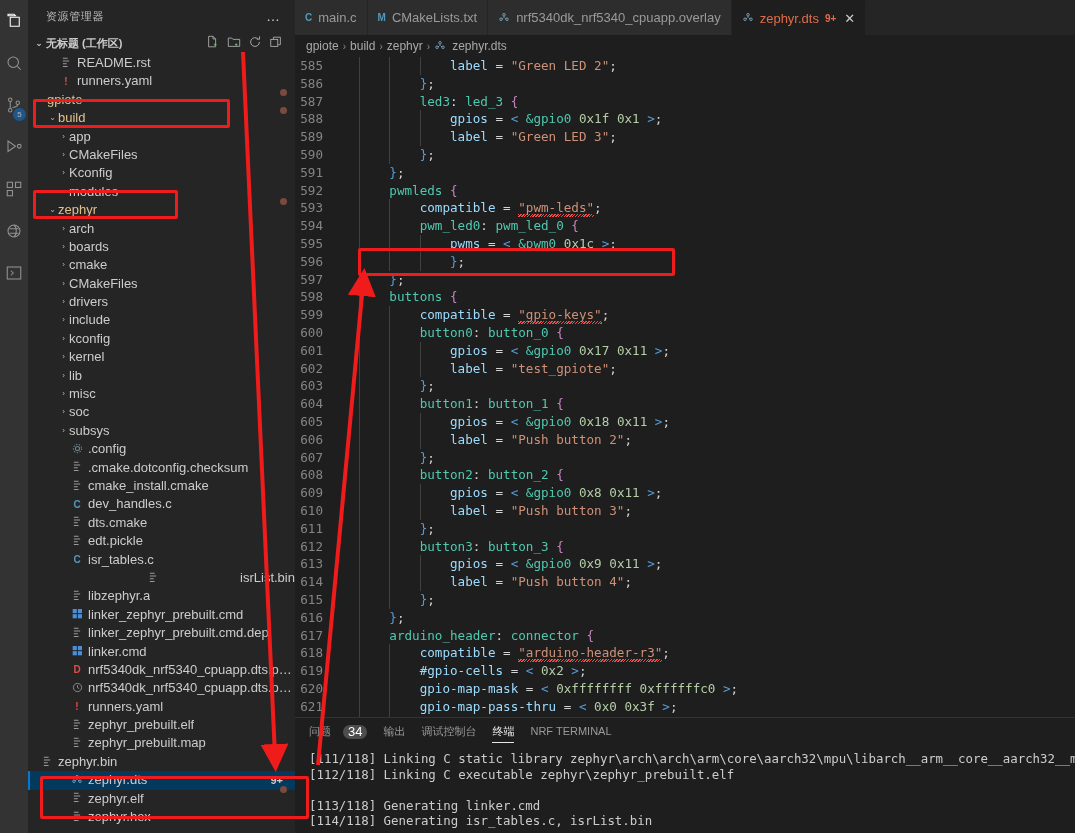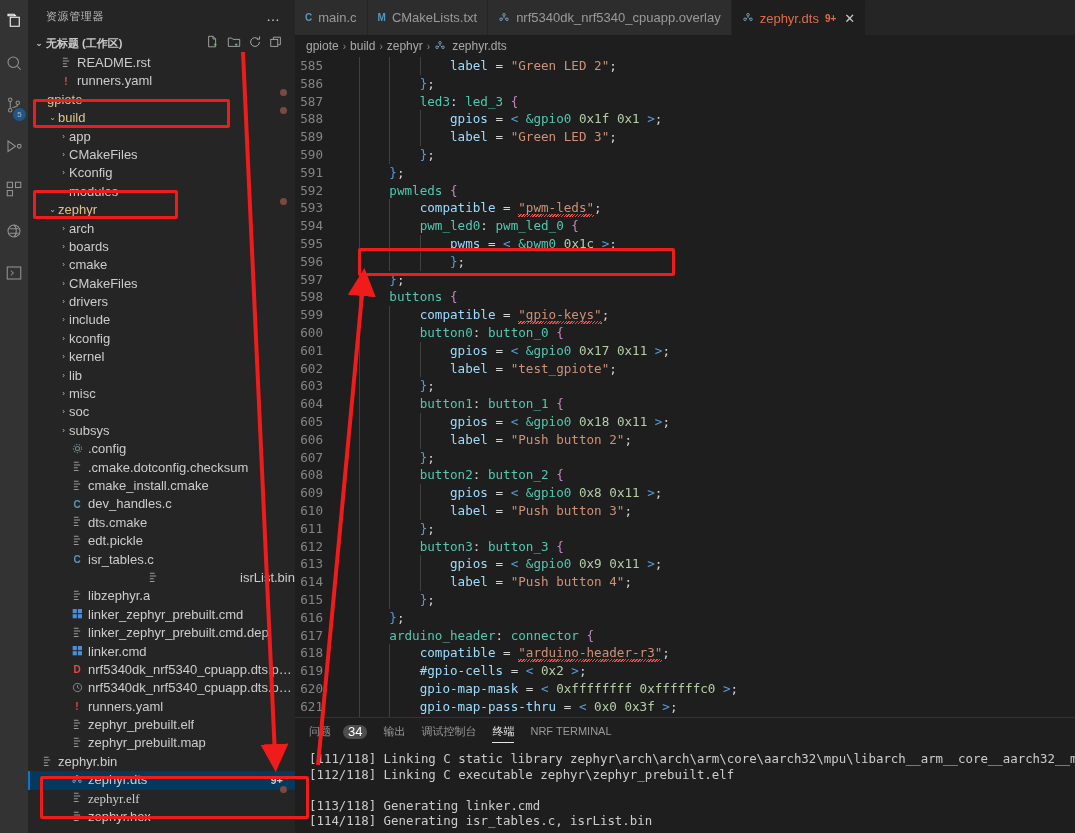--- a/index.html
+++ b/index.html
@@ -453,21 +453,21 @@
             <span class="g"><svg width="12" height="12" viewBox="0 0 16 16" fill="none" stroke="#7aa6c2" stroke-width="1.2">
                 <circle cx="8" cy="5" r="1.7"></circle>
                 <circle cx="4" cy="11" r="1.7"></circle>
                 <circle cx="12" cy="11" r="1.7"></circle>
                 <path d="M8 6.7v2.6M6.6 9.9 5.2 10.2M9.4 9.9l1.4.3"></path>
               </svg></span>
           </span>
           <span class="lbl">zephyr.dts</span>
           <span class="badge-count">9+</span>
         </div>
-        <div class="row" style="padding-left: 30px; font-family: Liberation Serif, serif;">
+        <div class="row" style="padding-left: 30px;">
           <span class="twisty"></span>
           <span class="ficon">
             <span class="g"><svg width="10" height="11" viewBox="0 0 12 14" fill="none" stroke="#9a9a9a" stroke-width="1.4">
                 <path d="M2 1.5h6M2 5h8M2 8.5h5M2 12h6"></path>
               </svg></span>
           </span>
           <span class="lbl">zephyr.elf</span>
         </div>
         <div class="row" style="padding-left: 30px;">
           <span class="twisty"></span>

